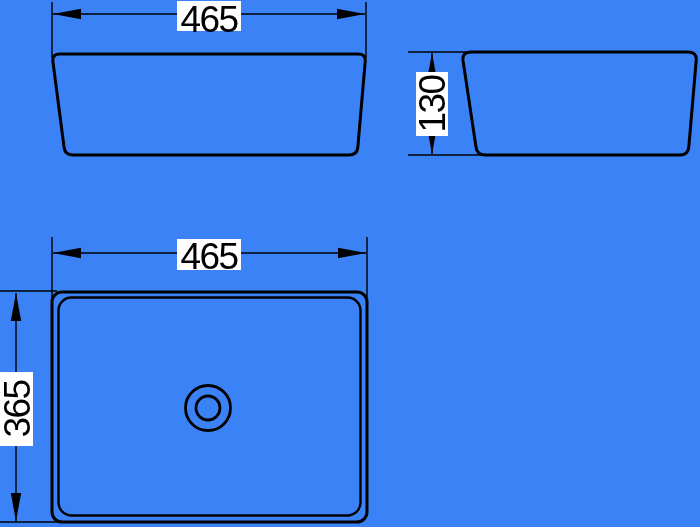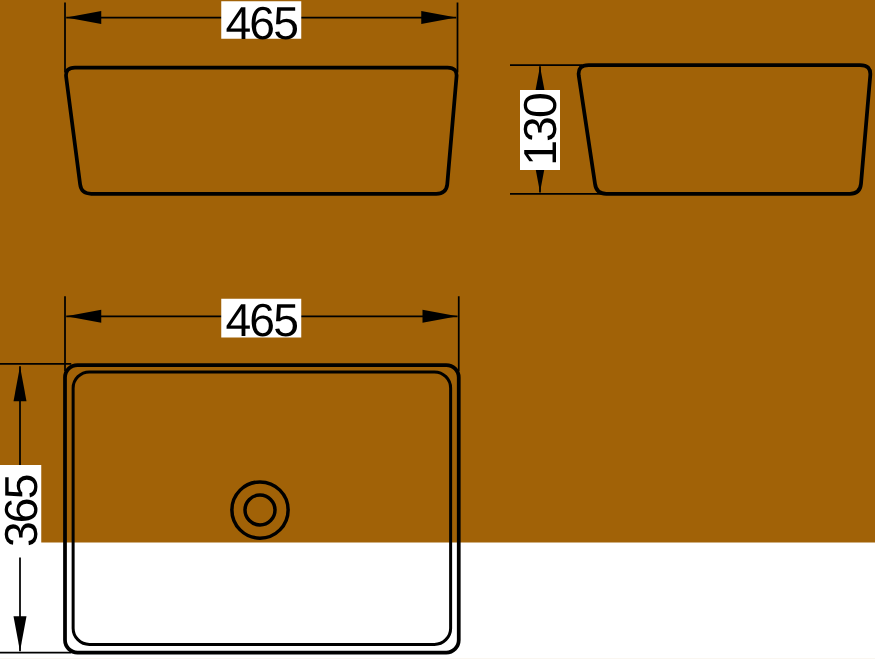--- a/index.html
+++ b/index.html
@@ -6,22 +6,22 @@
     margin: 0;
     padding: 0;
     background: #ffffff;
     width: 700px;
     height: 527px;
     overflow: hidden;
   }
   .canvas-wrap {
     position: relative;
     width: 700px;
-    height: 434px;
-    background: #a16207;
+    height: 527px;
+    background: #3b82f6;
   }
   svg { display: block; }
   .outline {
     fill: none;
     stroke: #000000;
     stroke-width: 3;
     stroke-linejoin: round;
   }
   .outline-thin {
     fill: none;

